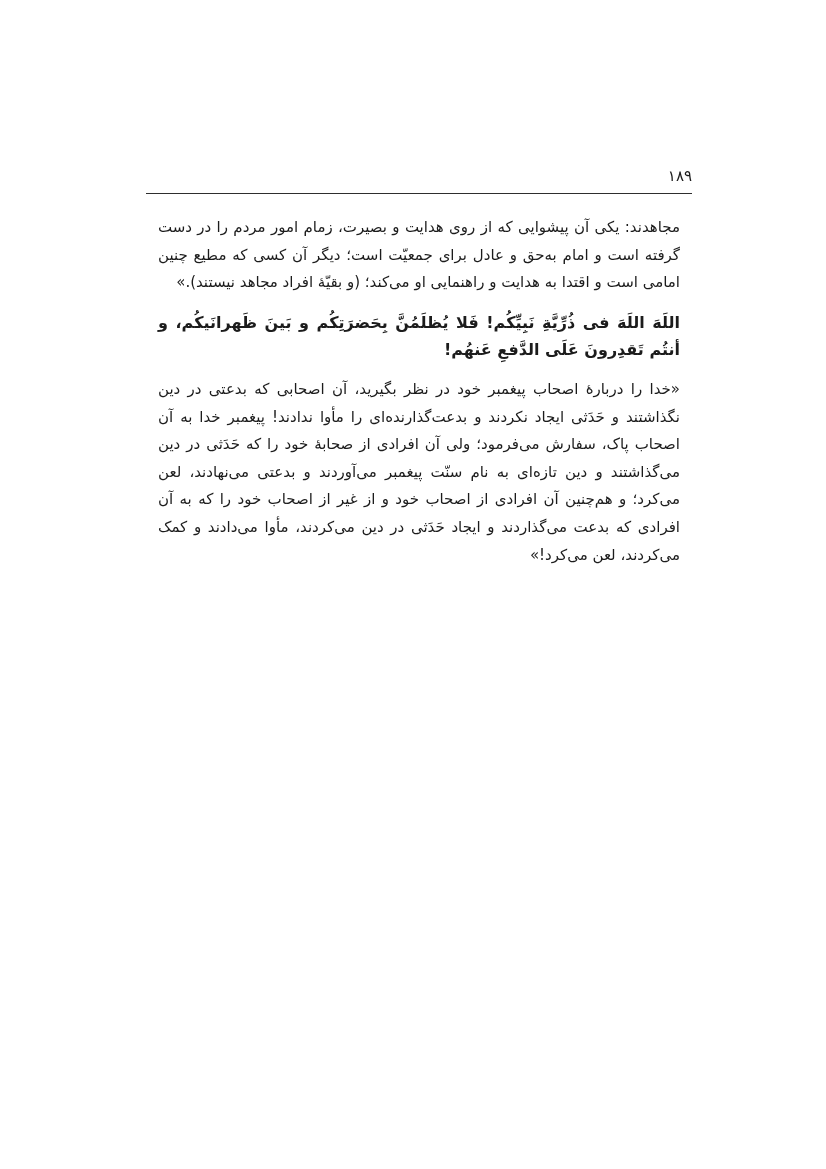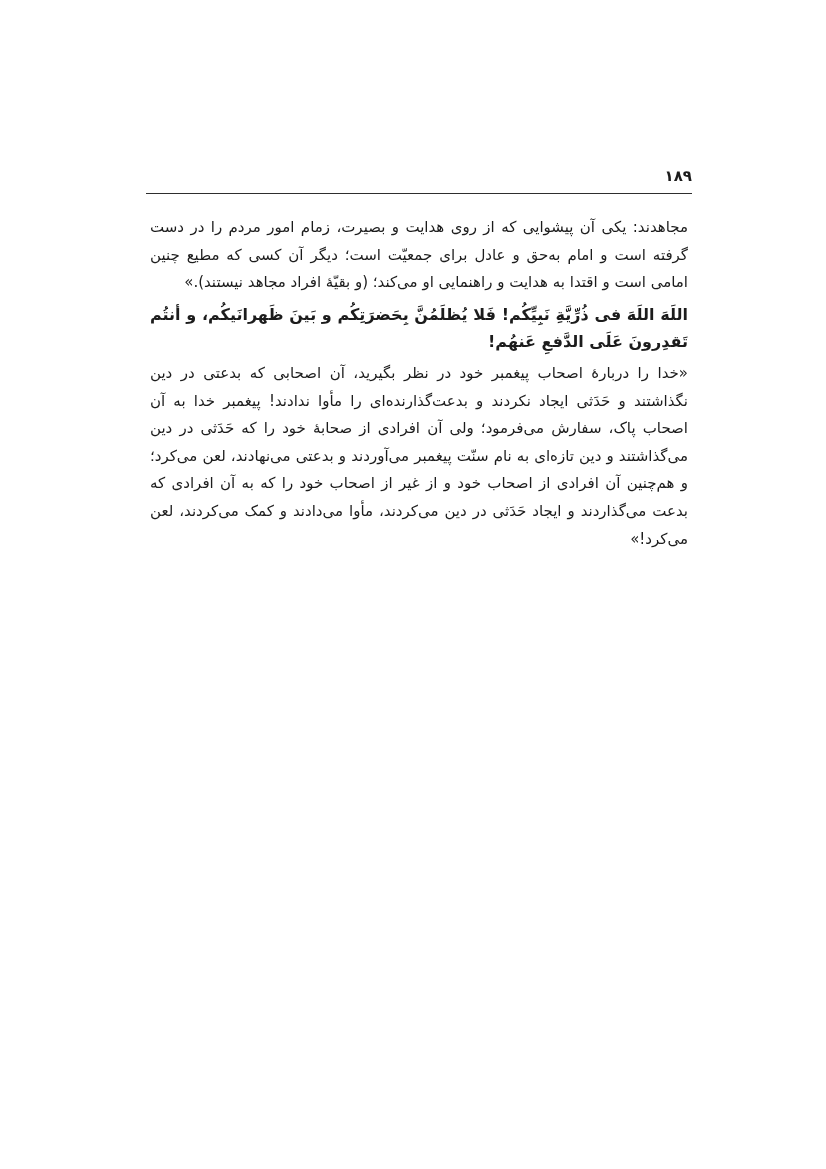--- a/index.html
+++ b/index.html
@@ -29,36 +29,36 @@
     flex-direction: row;
     justify-content: space-between;
     align-items: flex-end;
     direction: rtl;
     font-size: 14.5px;
     line-height: 20px;
     padding-bottom: 7px;
   }
   .header-title { font-weight: normal; }
   .page-number {
-    font-weight: bold;
+    font-weight: normal;
     font-size: 15px;
     letter-spacing: 1px;
   }
   .header-rule {
     height: 0;
     border-bottom: 1.6px solid #2e2e2e;
   }
   .page-body {
     margin-top: 20px;
     direction: rtl;
     text-align: justify;
     font-size: 15px;
     line-height: 27.6px;
   }
-  .page-body p { margin: 4px; }
+  .page-body p { margin: 12px; }
   .para-arabic {
     font-weight: bold;
     font-size: 16px;
   }
 </style>
 </head>
 <body>
 
 <div class="page">
   <div class="content">

